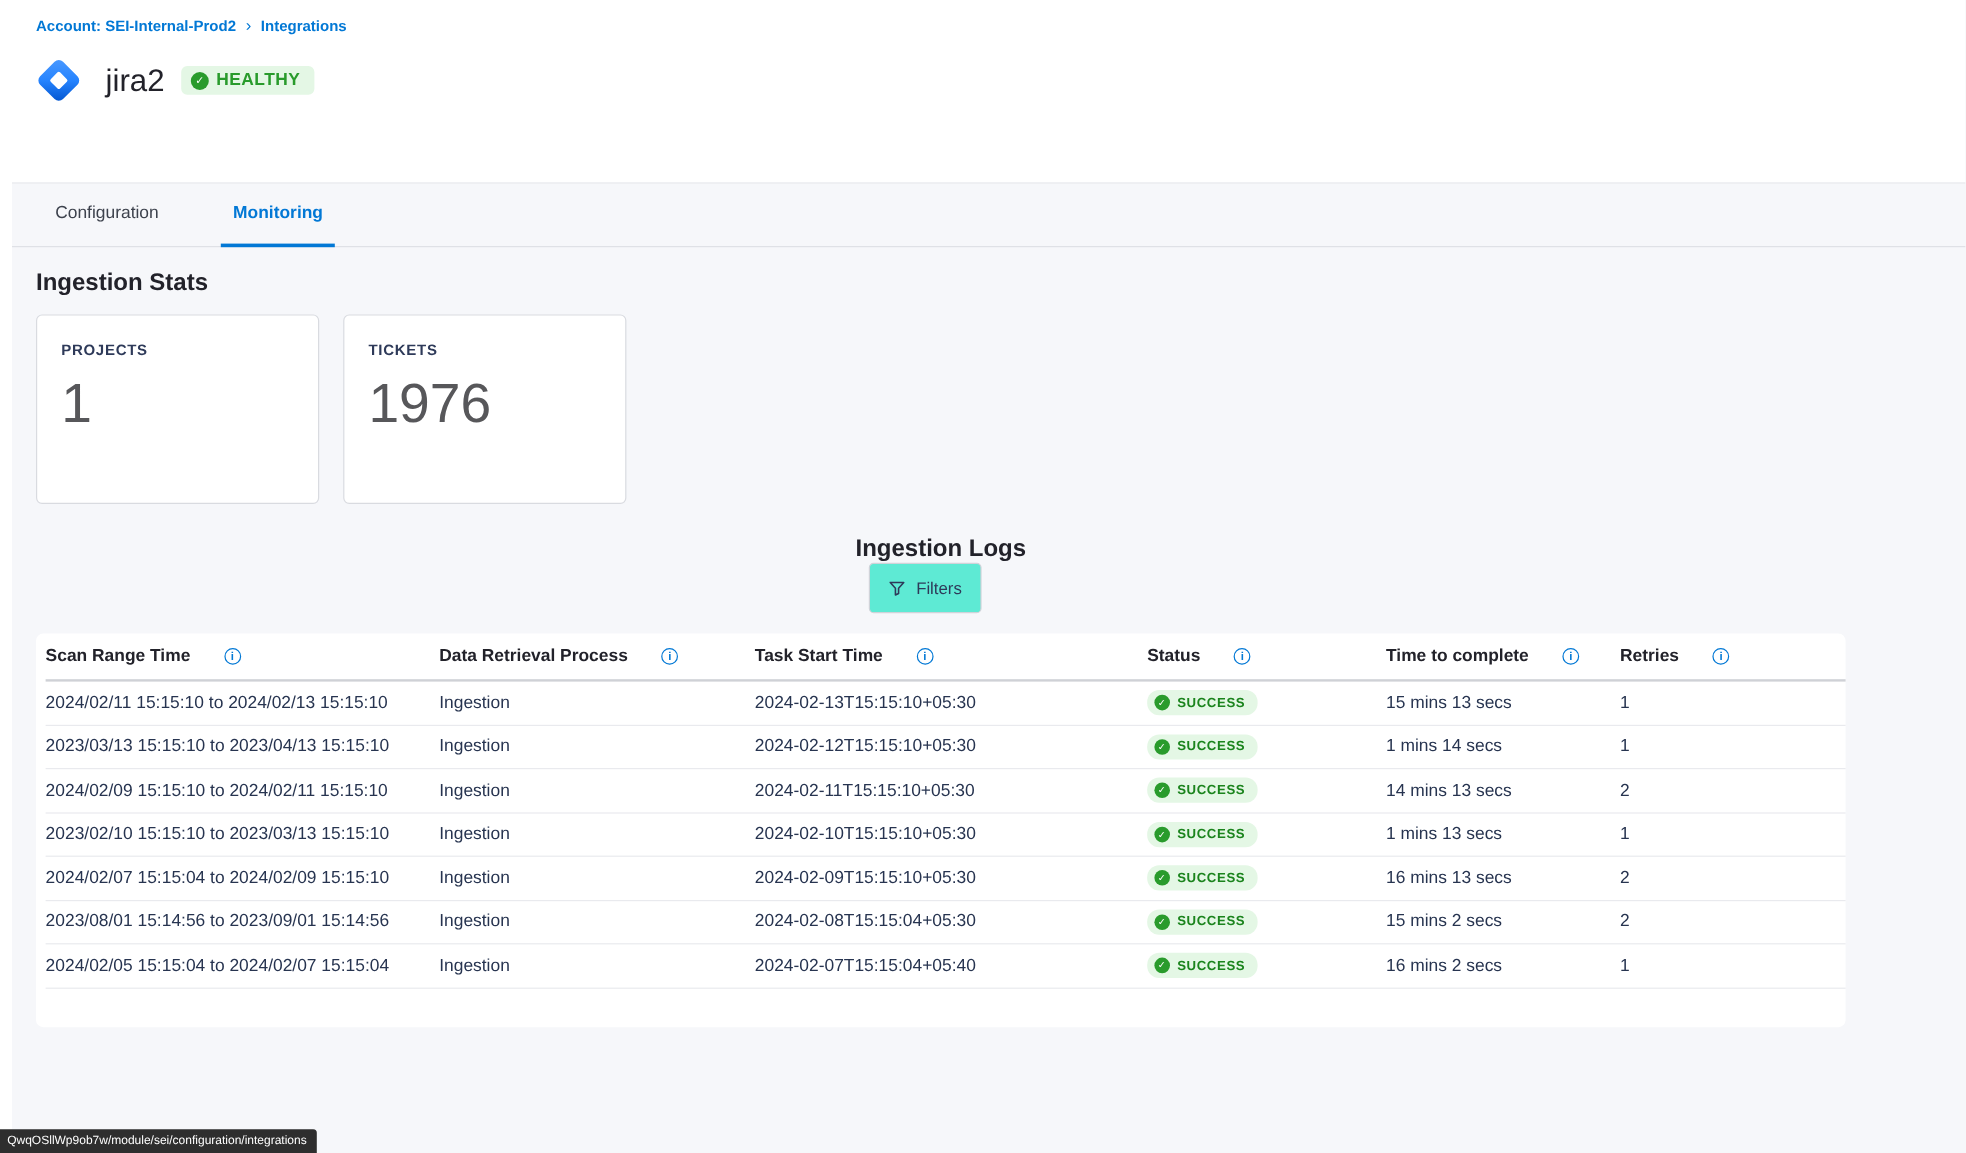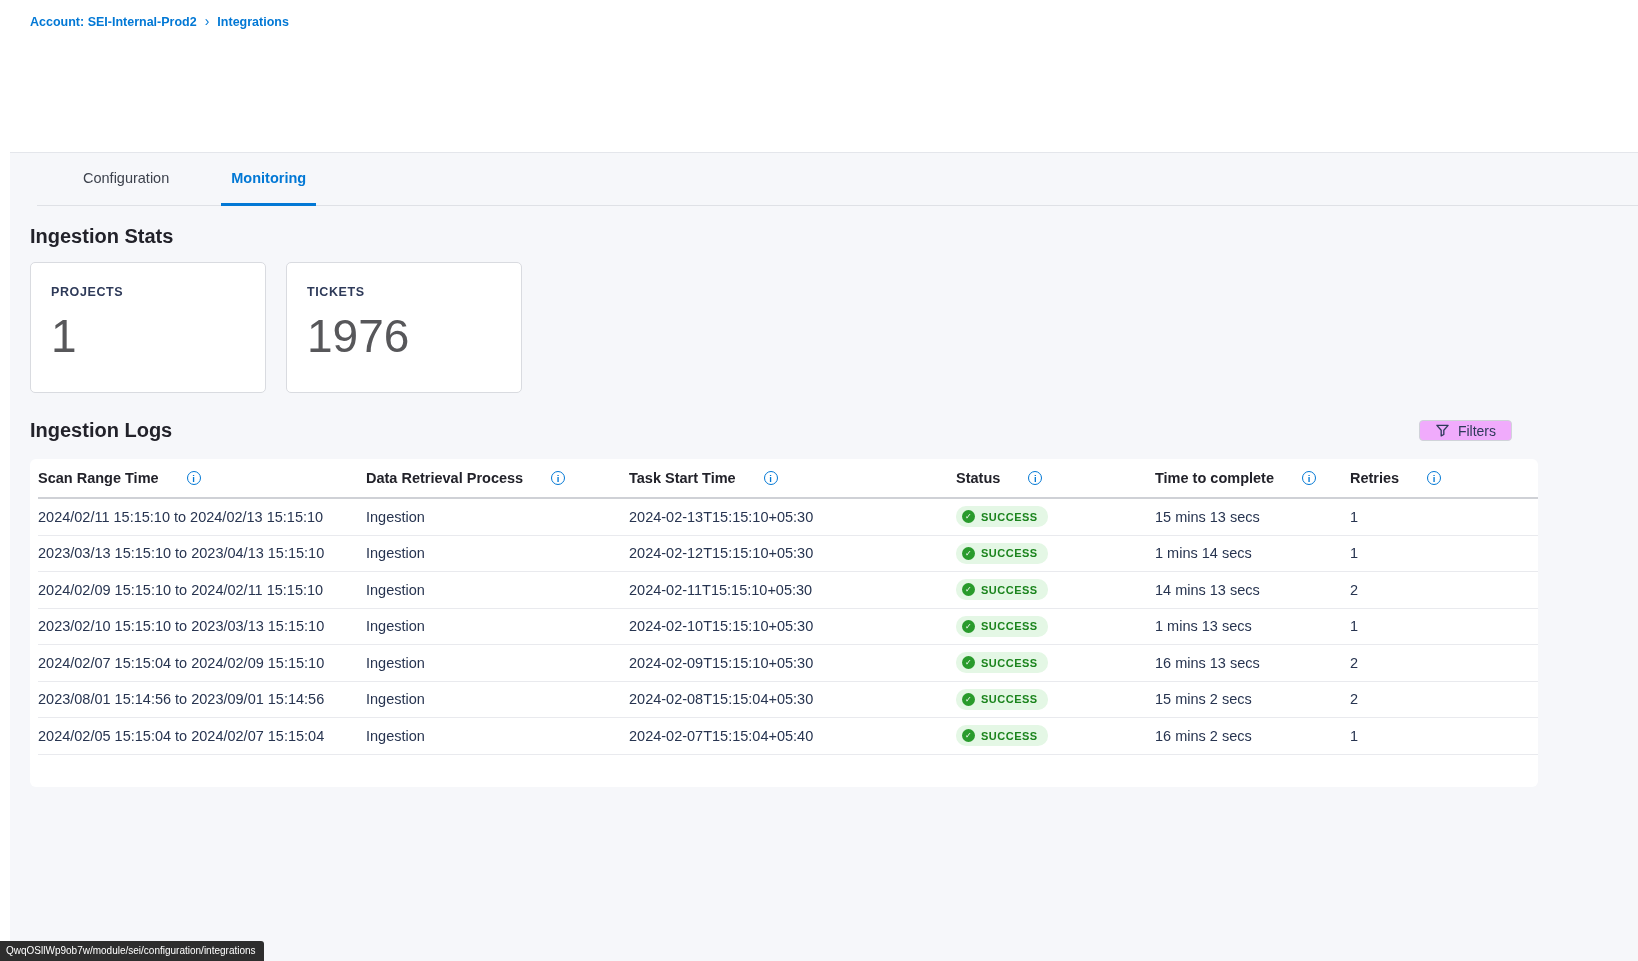--- a/index.html
+++ b/index.html
@@ -35,44 +35,44 @@
     background:#299b2c; color:#ffffff;
     display:inline-flex; align-items:center; justify-content:center;
     font-size:9px; font-weight:700;
   }
   .check-circle::after { content:"✓"; }
   
   .left-rail { position:absolute; left:0; top:122px; bottom:0; width:10px; background:#ffffff; }
   
   .tabbar {
     height:53px; display:flex; align-items:stretch;
-    border-bottom:1px solid #dfe1e6; padding-left:36px;margin-left:37px;
+    border-bottom:1px solid #dfe1e6; padding-left:36px;
   }
   .tab {
     display:flex; align-items:center; padding:0 10px; margin-right:42px;
     font-size:14.5px; font-weight:500; color:#3d424d; cursor:pointer;
     border-bottom:3px solid transparent; margin-bottom:-1px;
   }
   .tab.active { color:#0278d5; font-weight:700; border-bottom-color:#0278d5; }
   
   .content { padding:0 100px 0 30px; }
   .section-title { font-size:20px; font-weight:700; color:#22222a; }
   .stats-title { margin-top:19px; }
   .cards { display:flex; gap:20px; margin-top:14px; }
   .stat-card {
-    width:236px; height:131px; background:#ffffff;
+    width:236px; height:158px; background:#ffffff;
     border:1px solid #d9dbe0; border-radius:5px; padding:22px 20px;
   }
   .stat-label { font-size:12.5px; font-weight:700; letter-spacing:.6px; color:#2e3a59; }
   .stat-value { font-size:46px; font-weight:400; color:#57575a; margin-top:10px; }
-  .logs-head { display:flex; align-items:center; justify-content:space-between; margin-top:26px; }
+  .logs-head { display:flex; align-items:center; justify-content:flex-end; margin-top:26px;flex-direction:column; }
   .filters-btn {
     display:inline-flex; align-items:center; gap:8px;
-    background:#f0abfc; border:1px solid #d0d3d9; border-radius:4px;
-    height:21px; padding:0 15px; margin-right:26px;
+    background:#5eead4; border:1px solid #d0d3d9; border-radius:4px;
+    height:42px; padding:0 15px; margin-right:26px;
     font-size:14px; font-weight:500; color:#2e3a59; cursor:pointer;
     font-family:inherit;
   }
   
   .table-card { background:#ffffff; border-radius:6px; margin-top:17px; padding:0 0 32px 8px; }
   .trow {
     display:grid;
     grid-template-columns:328px 263px 327px 199px 195px 1fr;
     align-items:center;
   }
@@ -101,20 +101,38 @@
   }
 </style>
 </head>
 <body>
 
 <div class="header">
   <div class="breadcrumb">
     <a>Account: SEI-Internal-Prod2</a>
     <span class="crumb-sep">›</span>
     <a>Integrations</a>
+  </div>
+  <div class="title-row">
+    <svg class="jira-logo" viewBox="0 0 54 54">
+      <defs>
+        <linearGradient id="jg" x1="0" y1="0" x2="1" y2="1">
+          <stop offset="0" stop-color="#4c9aff"></stop>
+          <stop offset="0.5" stop-color="#2684ff"></stop>
+          <stop offset="1" stop-color="#0052cc"></stop>
+        </linearGradient>
+      </defs>
+      <rect x="13.5" y="13.5" width="27" height="27" rx="5" transform="rotate(45 27 27)" fill="url(#jg)"></rect>
+      <rect x="21.5" y="21.5" width="11" height="11" rx="1.5" transform="rotate(45 27 27)" fill="#ffffff"></rect>
+    </svg>
+    <span class="page-title">jira2</span>
+    <span class="healthy-badge">
+      <span class="check-circle"></span>
+      <span>HEALTHY</span>
+    </span>
   </div>
 </div>
 
 <div class="left-rail"></div>
 
 <div class="tabbar">
   <div class="tab">
     <span>Configuration</span>
   </div>
   <div class="tab active">

